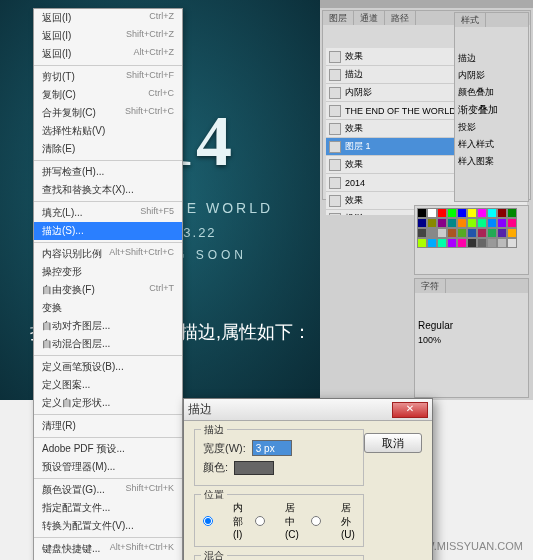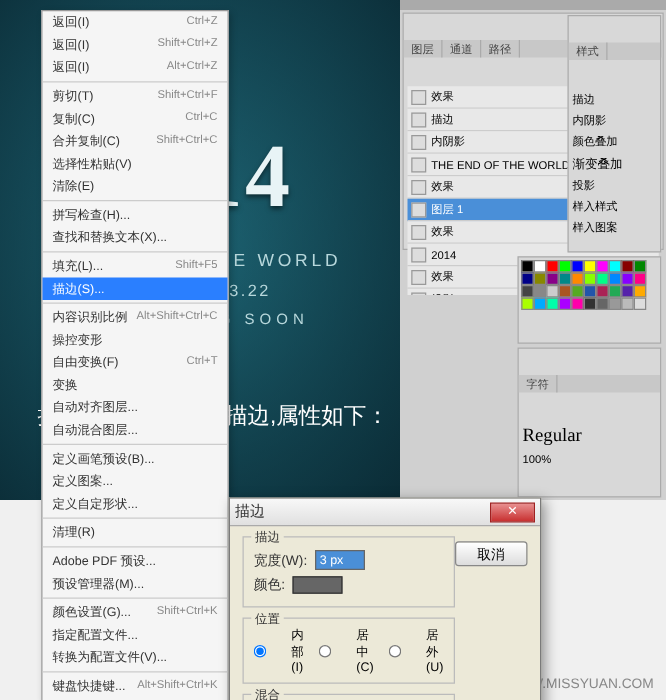--- a/index.html
+++ b/index.html
@@ -16,21 +16,21 @@
 .toolbar-left { position: absolute; left: 0; top: 8px; width: 20px; height: 390px; background: #d4d4d4; display: flex; flex-direction: column; }
 .tool-btn { width: 18px; height: 16px; background: #ddd; border: 1px solid #bbb; margin: 1px; }
 .dropdown-menu { position: absolute; left: 33px; top: 8px; width: 150px; background: #f5f5f5; border: 1px solid #999; box-shadow: 2px 2px 6px rgba(0,0,0,0.3); font-size: 10px; z-index: 100; }
 .menu-item { display: flex; justify-content: space-between; padding: 2px 8px; color: #333; white-space: nowrap; }
 .menu-item.highlighted { background: #2a7fff; color: #fff; }
 .menu-sep { height: 1px; background: #ccc; margin: 2px 0; }
 .menu-item .shortcut { color: #888; font-size: 9px; text-align: right; }
 .menu-item.highlighted .shortcut { color: #dde; }
 .panels-right { position: absolute; left: 320px; top: 8px; width: 213px; height: 392px; background: #d0d0d0; }
 .panel { background: #d8d8d8; border: 1px solid #aaa; margin: 2px; font-size: 9px; }
-.panel-tabs { display: flex; background: #c8c8c8; height: 14px; margin-top: 21px; }
+.panel-tabs { display: flex; background: #c8c8c8; height: 14px; }
 .panel-tab { padding: 1px 6px; border-right: 1px solid #aaa; color: #444; }
 .panel-body { padding: 3px; margin-top: 20px; }
 .layer-row { display: flex; align-items: center; height: 18px; background: #e8e8e8; border-bottom: 1px solid #ccc; padding: 0 3px; font-size: 9px; }
 .layer-row.selected { background: #4a8fd8; color: #fff; }
 .layer-eye { width: 12px; height: 12px; background: #ddd; margin-right: 4px; border: 1px solid #999; }
 .swatches { display: flex; flex-wrap: wrap; padding: 2px; }
 .swatch { width: 10px; height: 10px; border: 1px solid #888; }
 .dialog { position: absolute; left: 183px; top: 398px; width: 250px; background: #ece9d8; border: 1px solid #7a7a7a; box-shadow: 3px 3px 10px rgba(0,0,0,0.4); font-size: 11px; z-index: 200; }
 .dialog-titlebar { height: 22px; background: linear-gradient(to bottom, #f8f8f8, #e0e0e0); display: flex; justify-content: space-between; align-items: center; padding: 0 4px; border-bottom: 1px solid #aaa; }
 .dialog-title { font-size: 12px; color: #333; }
@@ -323,21 +323,21 @@
         <div style="font-size: 9px; padding: 2px 0px;">样入样式</div>
         <div style="font-size: 9px; padding: 2px 0px;">样入图案</div>
       </div>
   </div>
   <div class="panel" style="position:absolute;right:2px;top:268px;width:115px;height:120px;">
     <div class="panel-tabs">
         <div class="panel-tab">字符</div>
       </div>
     <div class="panel-body">
       <div class="field-row">
-          <span style="font-size:15px;font-family:Liberation Serif, serif;">Regular</span>
+          <span style="font-size:10px;">Regular</span>
         </div>
       <div class="field-row">
           <span style="font-size:9px;">100%</span>
         </div>
     </div>
   </div>
 </div>
 
 <div class="dialog">
   <div class="dialog-titlebar">

